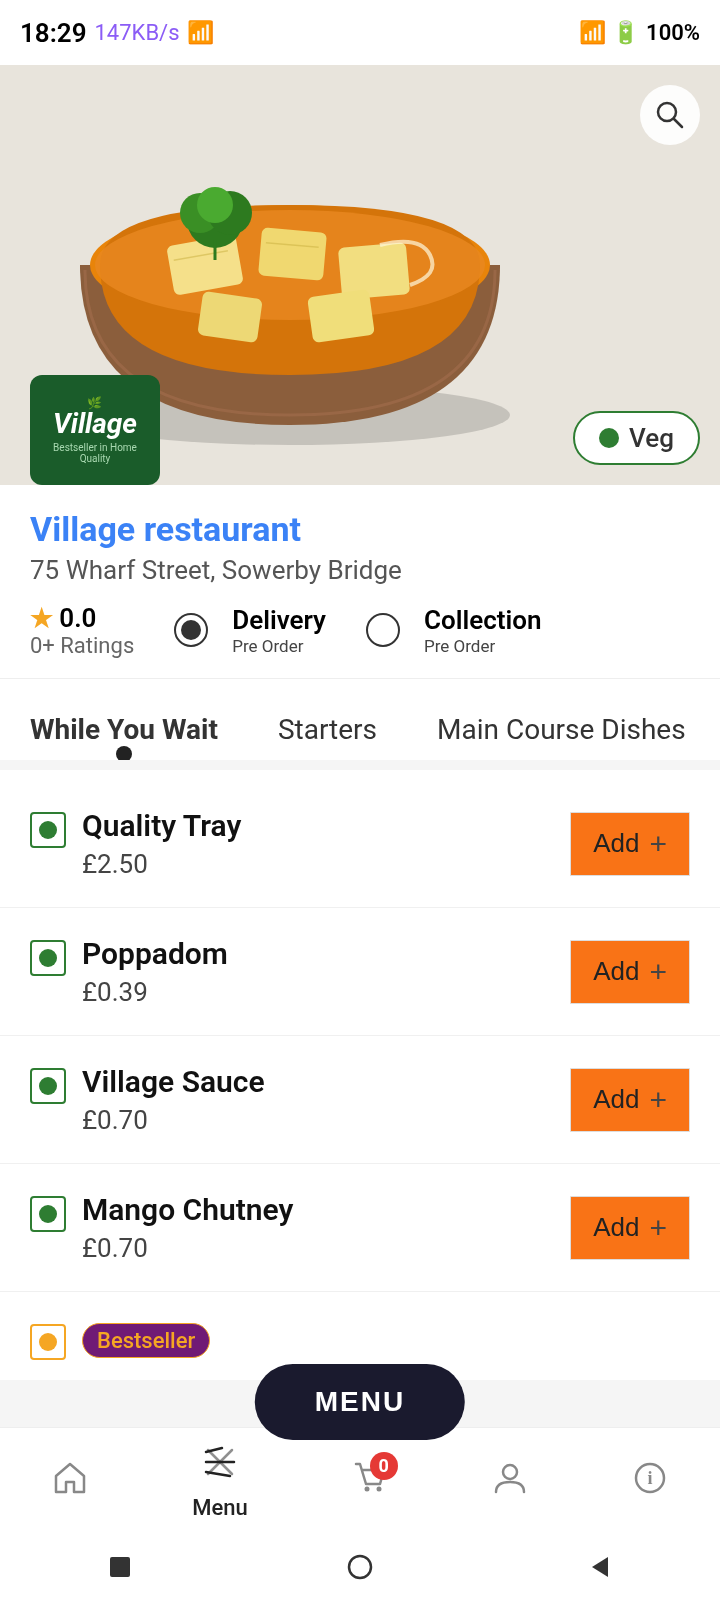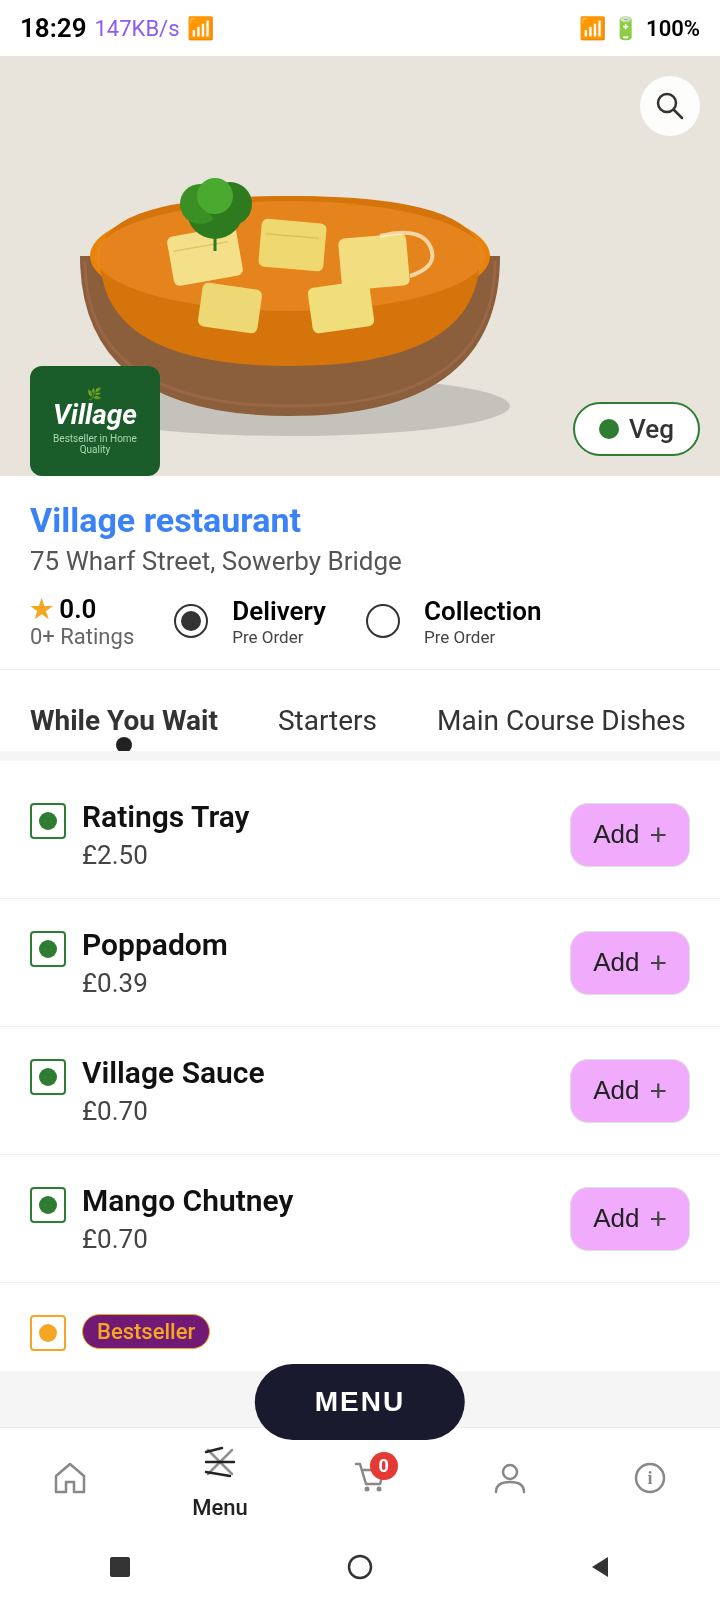--- a/index.html
+++ b/index.html
@@ -13,21 +13,21 @@
       overflow-x: hidden;
     }
 
     
     .status-bar {
       display: flex;
       justify-content: space-between;
       align-items: center;
       padding: 8px 20px;
       background: #fff;
-      height: 56px;
+      height: 65px;
     }
     .status-left {
       display: flex;
       align-items: center;
       gap: 8px;
       font-size: 26px;
       font-weight: 600;
     }
     .status-right {
       display: flex;
@@ -287,23 +287,23 @@
       margin-bottom: 6px;
     }
     .item-price {
       font-size: 26px;
       color: #444;
     }
     .add-btn {
       display: flex;
       align-items: center;
       gap: 10px;
-      background: #f0abfc;
+      background: #f97316;
       border: 1px solid #ddd;
-      border-radius: 18px;
+      border-radius: 1px;
       padding: 14px 22px;
       font-size: 26px;
       font-weight: 500;
       color: #222;
       cursor: pointer;
       white-space: nowrap;
     }
     .plus-icon {
       font-size: 30px;
       color: #444;
@@ -551,21 +551,21 @@
 </div>
 
 <div class="menu-section">
 
   <div class="menu-item">
     <div class="menu-item-left">
       <div class="veg-indicator">
         <div class="veg-indicator-dot"></div>
       </div>
       <div class="item-details">
-        <div class="item-name">Ratings Tray</div>
+        <div class="item-name">Quality Tray</div>
         <div class="item-price">£2.50</div>
       </div>
     </div>
     <button class="add-btn">
       <span>Add</span>
       <span class="plus-icon">+</span>
     </button>
   </div>
 
   <div class="menu-item">

